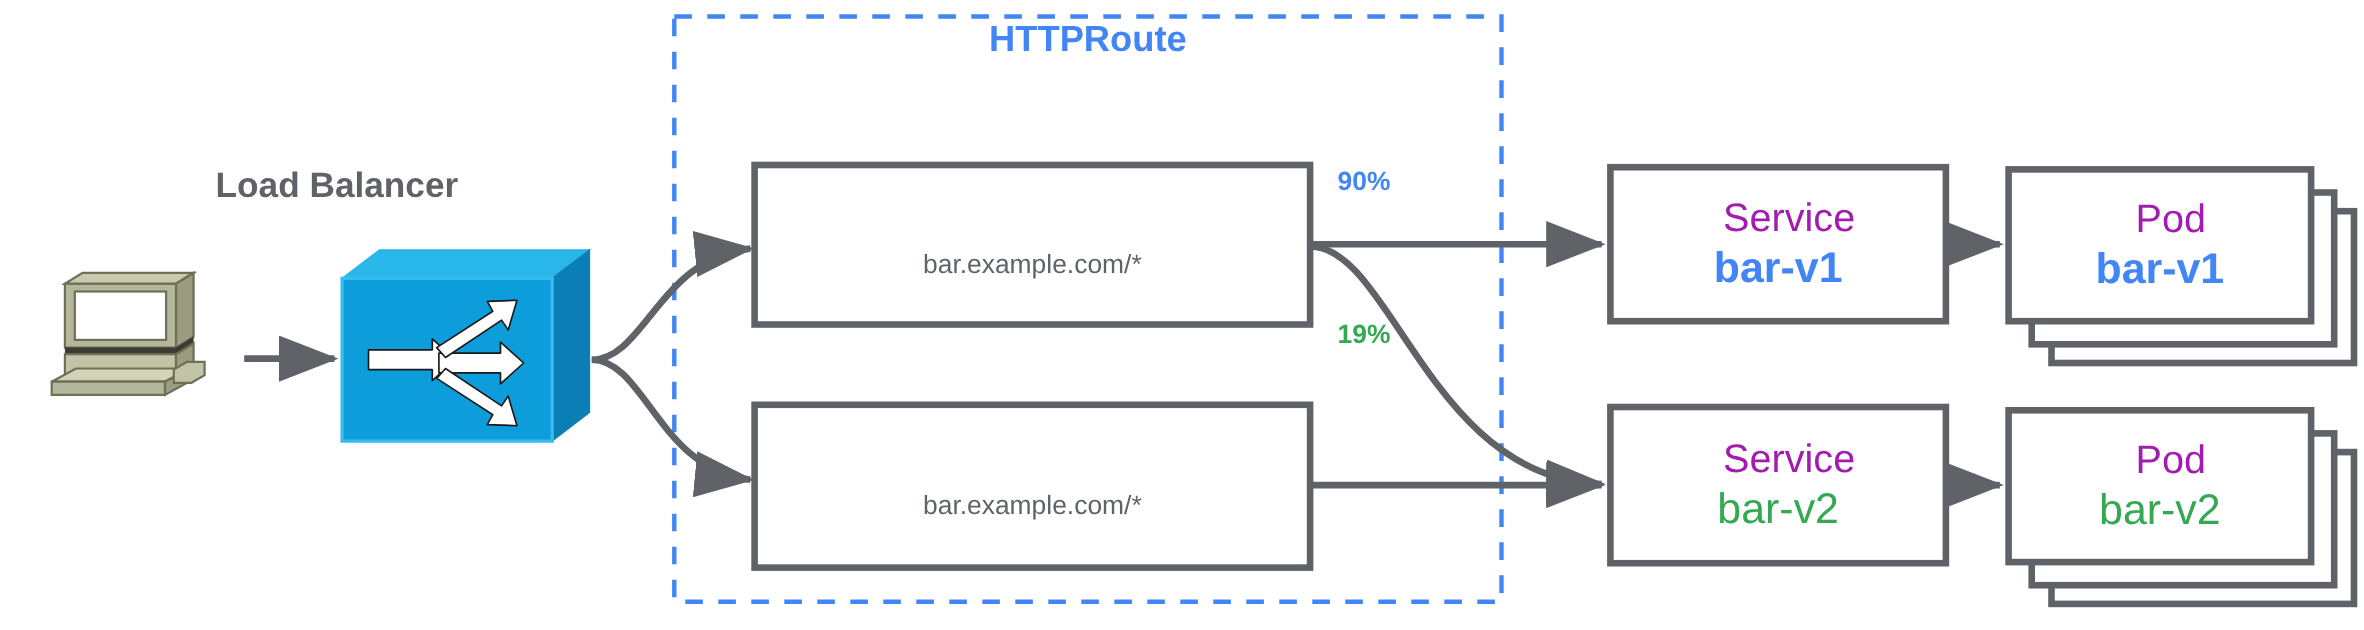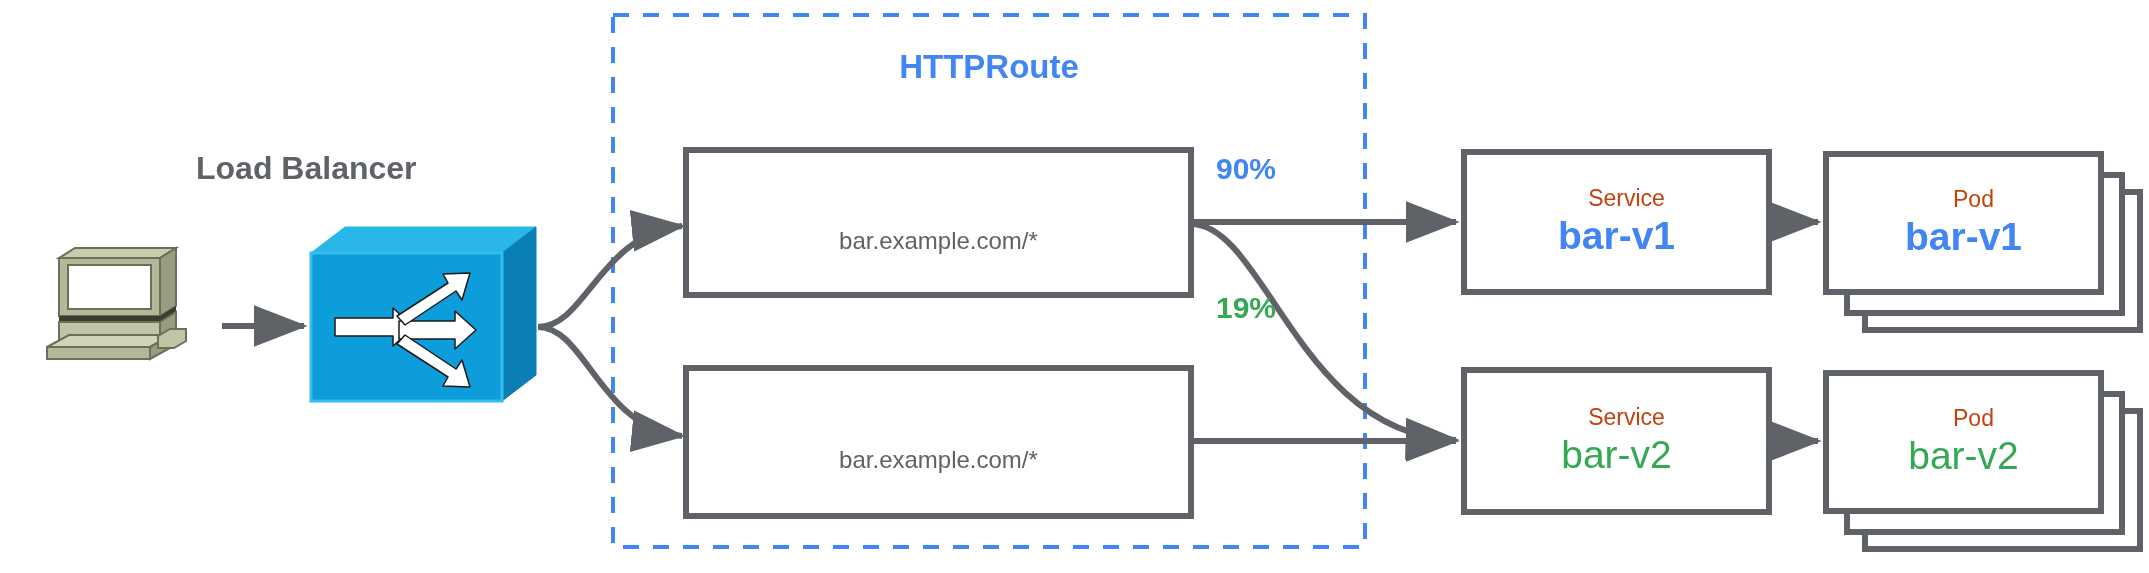--- a/index.html
+++ b/index.html
@@ -6,35 +6,35 @@
   body{font-family:"Liberation Sans","DejaVu Sans",sans-serif;}
   #stage{position:relative;width:2149px;height:573px;background:#ffffff;overflow:hidden;}
   #svg-layer{position:absolute;left:0;top:0;width:2149px;height:573px;}
   .txt{position:absolute;white-space:nowrap;}
   .lb-label{
     font-size:32px;font-weight:bold;color:#5f6368;
     left:196px;top:150px;width:430px;text-align:left;
   }
   .route-title{
     left:613px;top:18px;width:752px;text-align:center;
-    font-size:33px;font-weight:bold;color:#4285f4;line-height:1.05;margin-top:32px;
+    font-size:33px;font-weight:bold;color:#4285f4;line-height:1.05;
   }
   .route-title .l2{display:block;}
   .boxtext{
     position:absolute;display:flex;flex-direction:column;
     align-items:center;justify-content:center;
     text-align:center;line-height:1.22;
   }
   .blue{color:#4285f4;font-weight:bold;}
   .green{color:#34a853;font-weight:normal;}
-  .pct{font-size:30px;font-weight:bold;}
+  .pct{font-size:24px;font-weight:bold;}
   .pct90{left:1216px;top:152px;color:#4285f4;}
   .pct10{left:1216px;top:291px;color:#34a853;}
   .host-line{font-size:24px;color:#5f6368;margin-top:36px;}
-  .card-line1{font-size:23px;color:#c2410c;margin-left:20px;}
+  .card-line1{font-size:36px;color:#a21caf;margin-left:20px;}
   .card-line2{font-size:39px;}
 </style>
 </head>
 <body>
 
 <div id="stage">
 
   <svg id="svg-layer" viewBox="0 0 2149 573">
     <defs>
       <marker id="arrowhead" markerWidth="9" markerHeight="7" refX="8.4" refY="3.5" orient="auto" markerUnits="strokeWidth">

